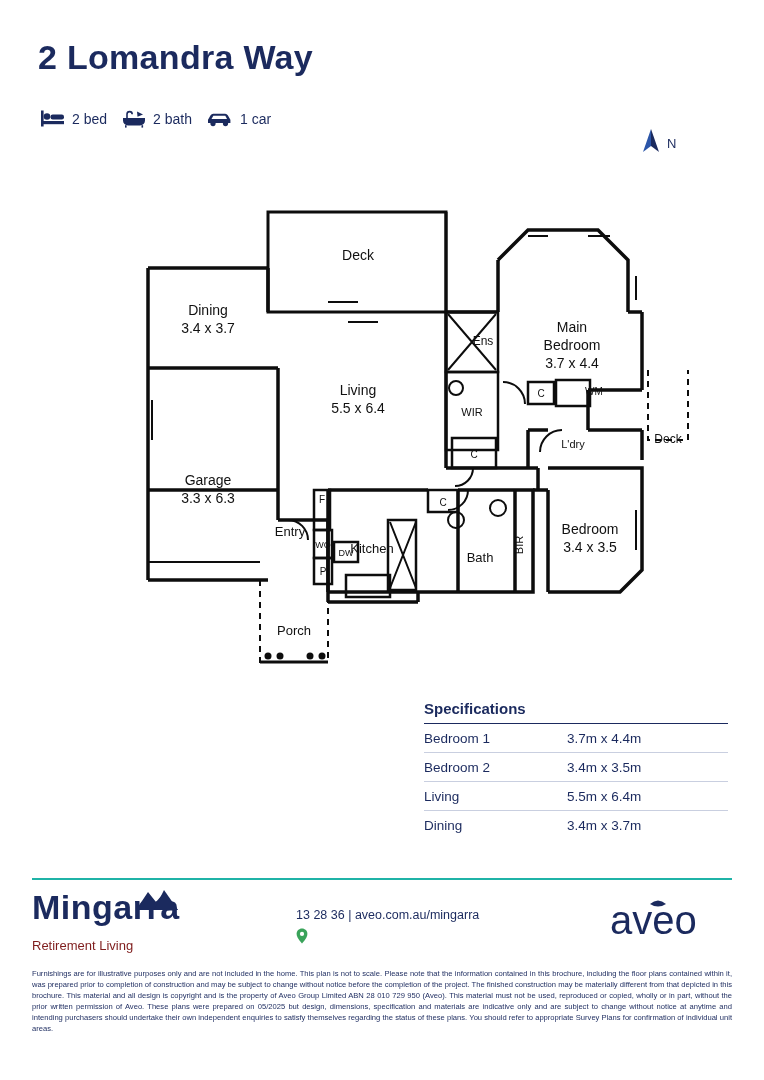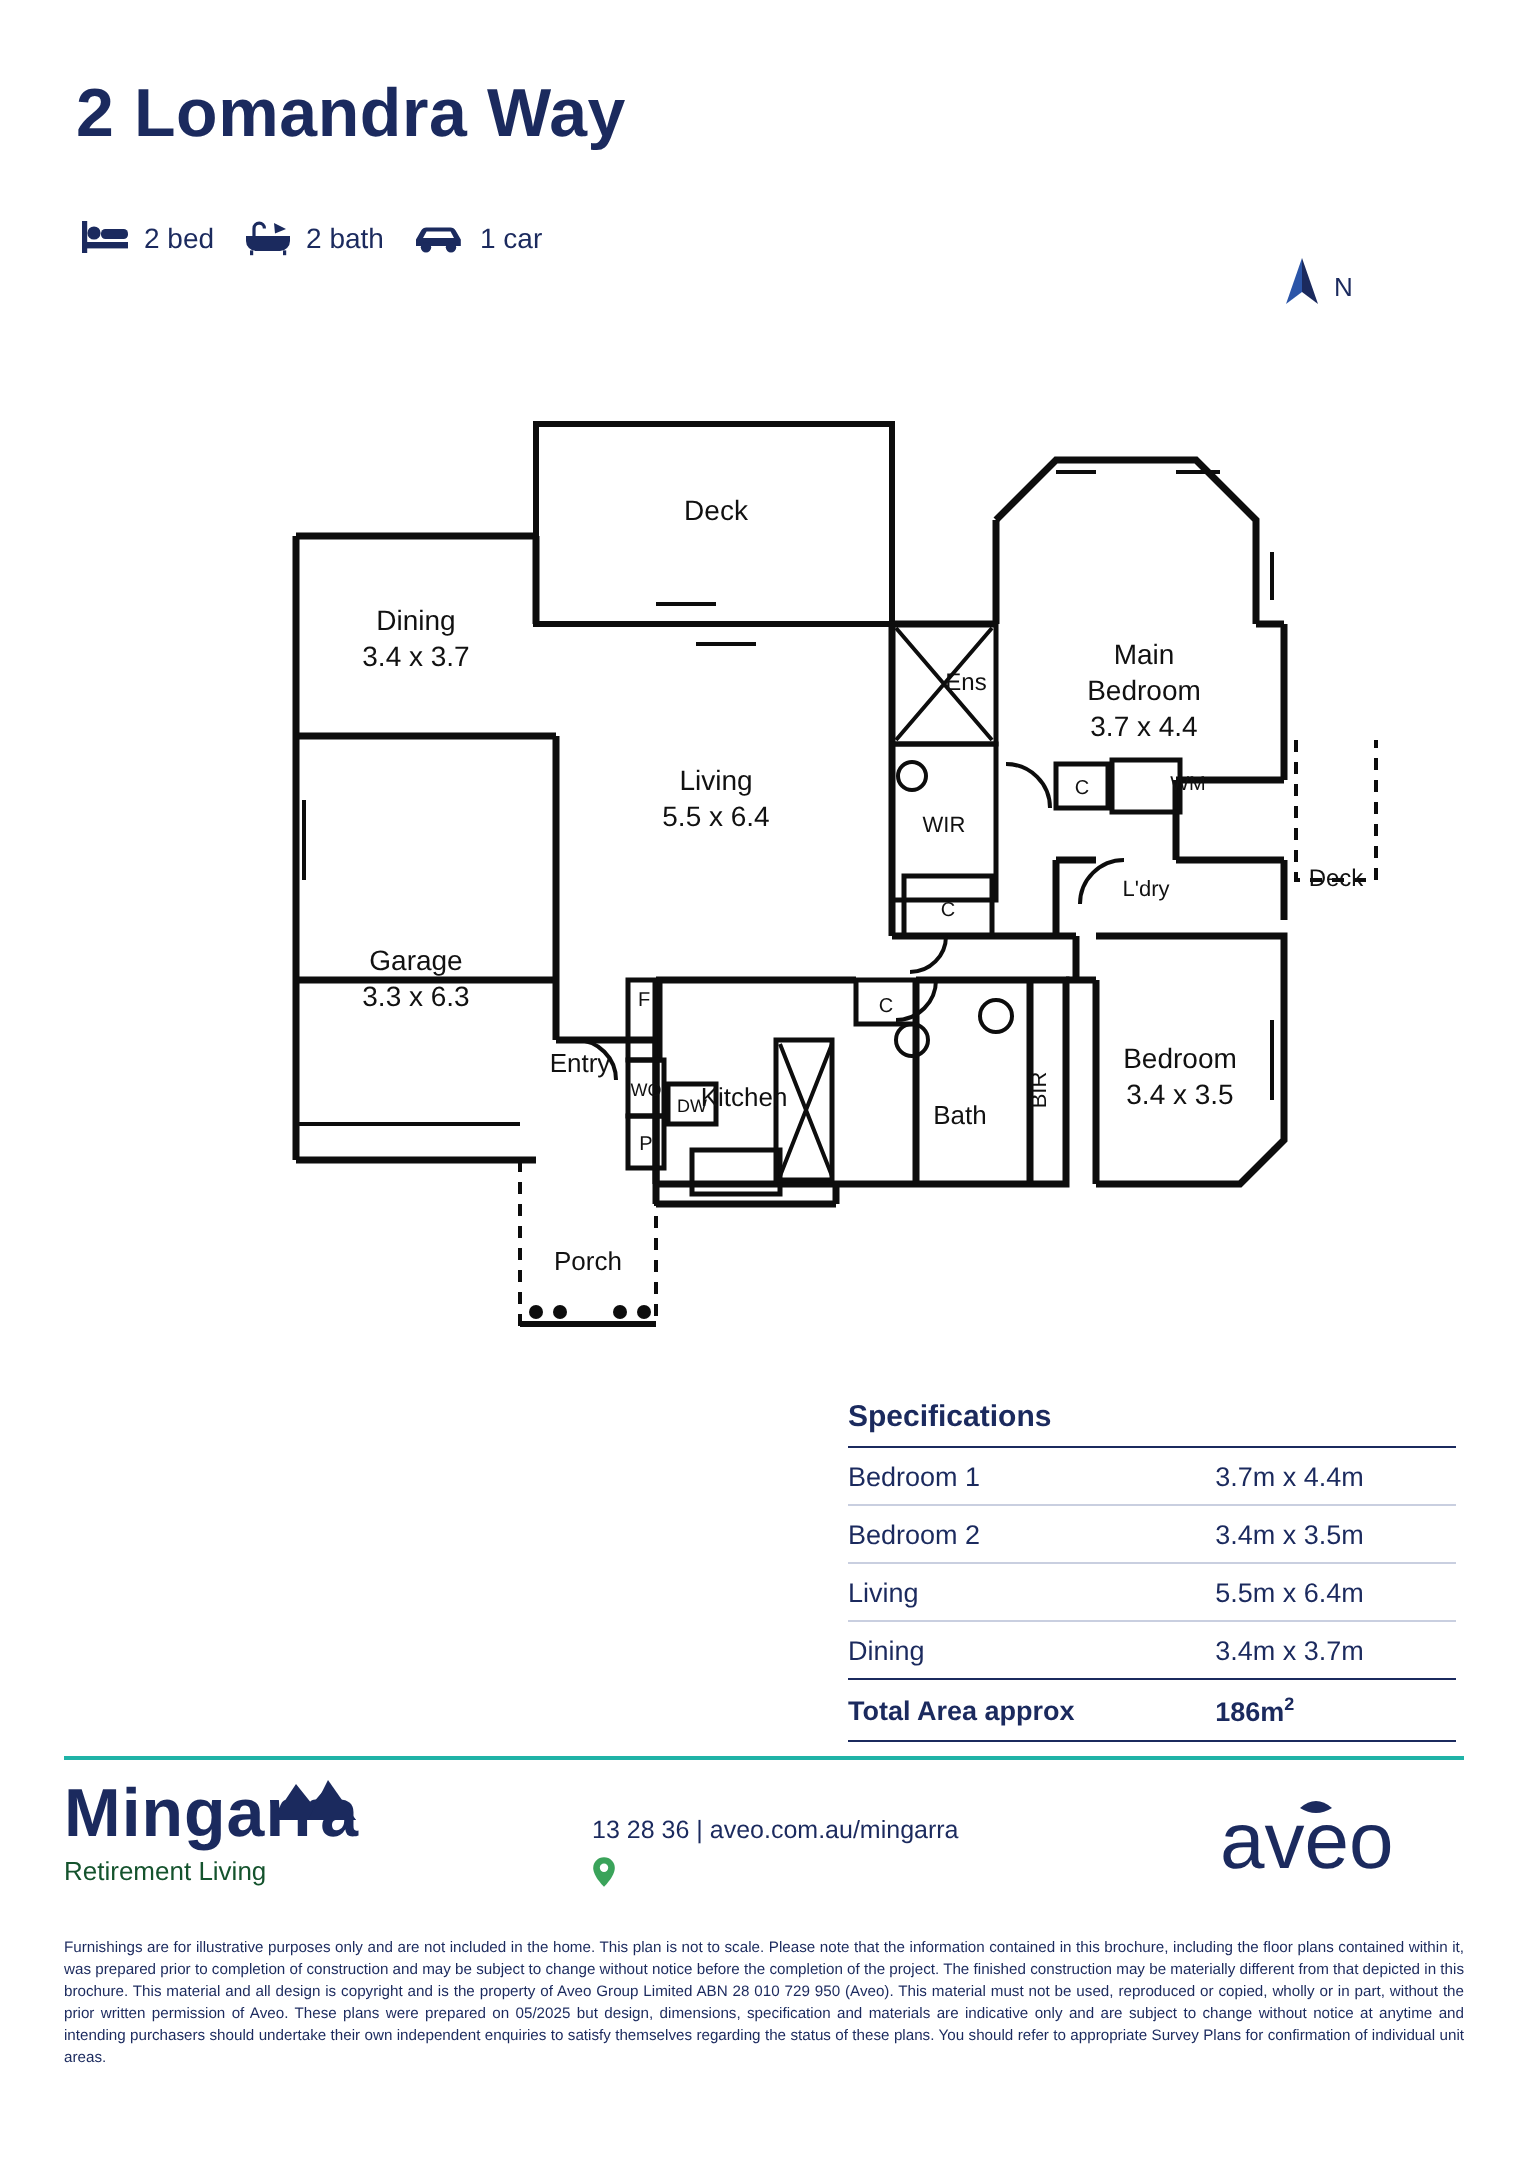--- a/index.html
+++ b/index.html
@@ -45,21 +45,21 @@
   .specs tr:first-child td { border-top:1px solid #1b2a5e; }
   .specs td.val { text-align:left; }
   .specs tr.total td { border-top:1px solid #1b2a5e; border-bottom:1px solid #1b2a5e; font-weight:bold; }
   .specs sup { font-size: 9px; vertical-align: super; }
 
   
   .footer-rule { position:absolute; left:32px; top:878px; width:700px; height:2px; background:#1fb3a7; }
   .footer { position:absolute; left:0; top:890px; width:764px; height:80px; }
   .brand { position:absolute; left:32px; top:0px; }
   .brand .mingarra { font-size:34px; font-weight:bold; color:#1b2a5e; letter-spacing:.5px; line-height:1; }
-  .brand .retire { font-size:13px; color:#14532d; margin-top:4px; }
+  .brand .retire { font-size:13px; color:#7f1d1d; margin-top:14px; }
   .mountain { position:absolute; left:134px; top:-4px; }
   .contact { position:absolute; left:296px; top:14px; font-size:12.5px; color:#1b2a5e; line-height:1.9; }
   .contact .line2 { display:flex; align-items:center; gap:5px; }
   .aveo { position:absolute; right:22px; top:8px; }
 
   
   .disclaimer {
     position:absolute; left:32px; top:968px; width:700px;
     font-size:7.6px; line-height:1.45; color:#1b2a5e; text-align:justify;
   }
@@ -278,24 +278,20 @@
           <td class="val">3.4m x 3.5m</td>
         </tr>
         <tr>
           <td>Living</td>
           <td class="val">5.5m x 6.4m</td>
         </tr>
         <tr>
           <td>Dining</td>
           <td class="val">3.4m x 3.7m</td>
         </tr>
-        <tr class="total">
-          <td>Total Area approx</td>
-          <td class="val"><span>186m</span><sup>2</sup></td>
-        </tr>
       </tbody>
     </table>
   </div>
 
   <div class="footer-rule"></div>
   <div class="footer">
     <div class="brand">
       <div class="mingarra">Mingarra</div>
       <div class="retire">Retirement Living</div>
     </div>

